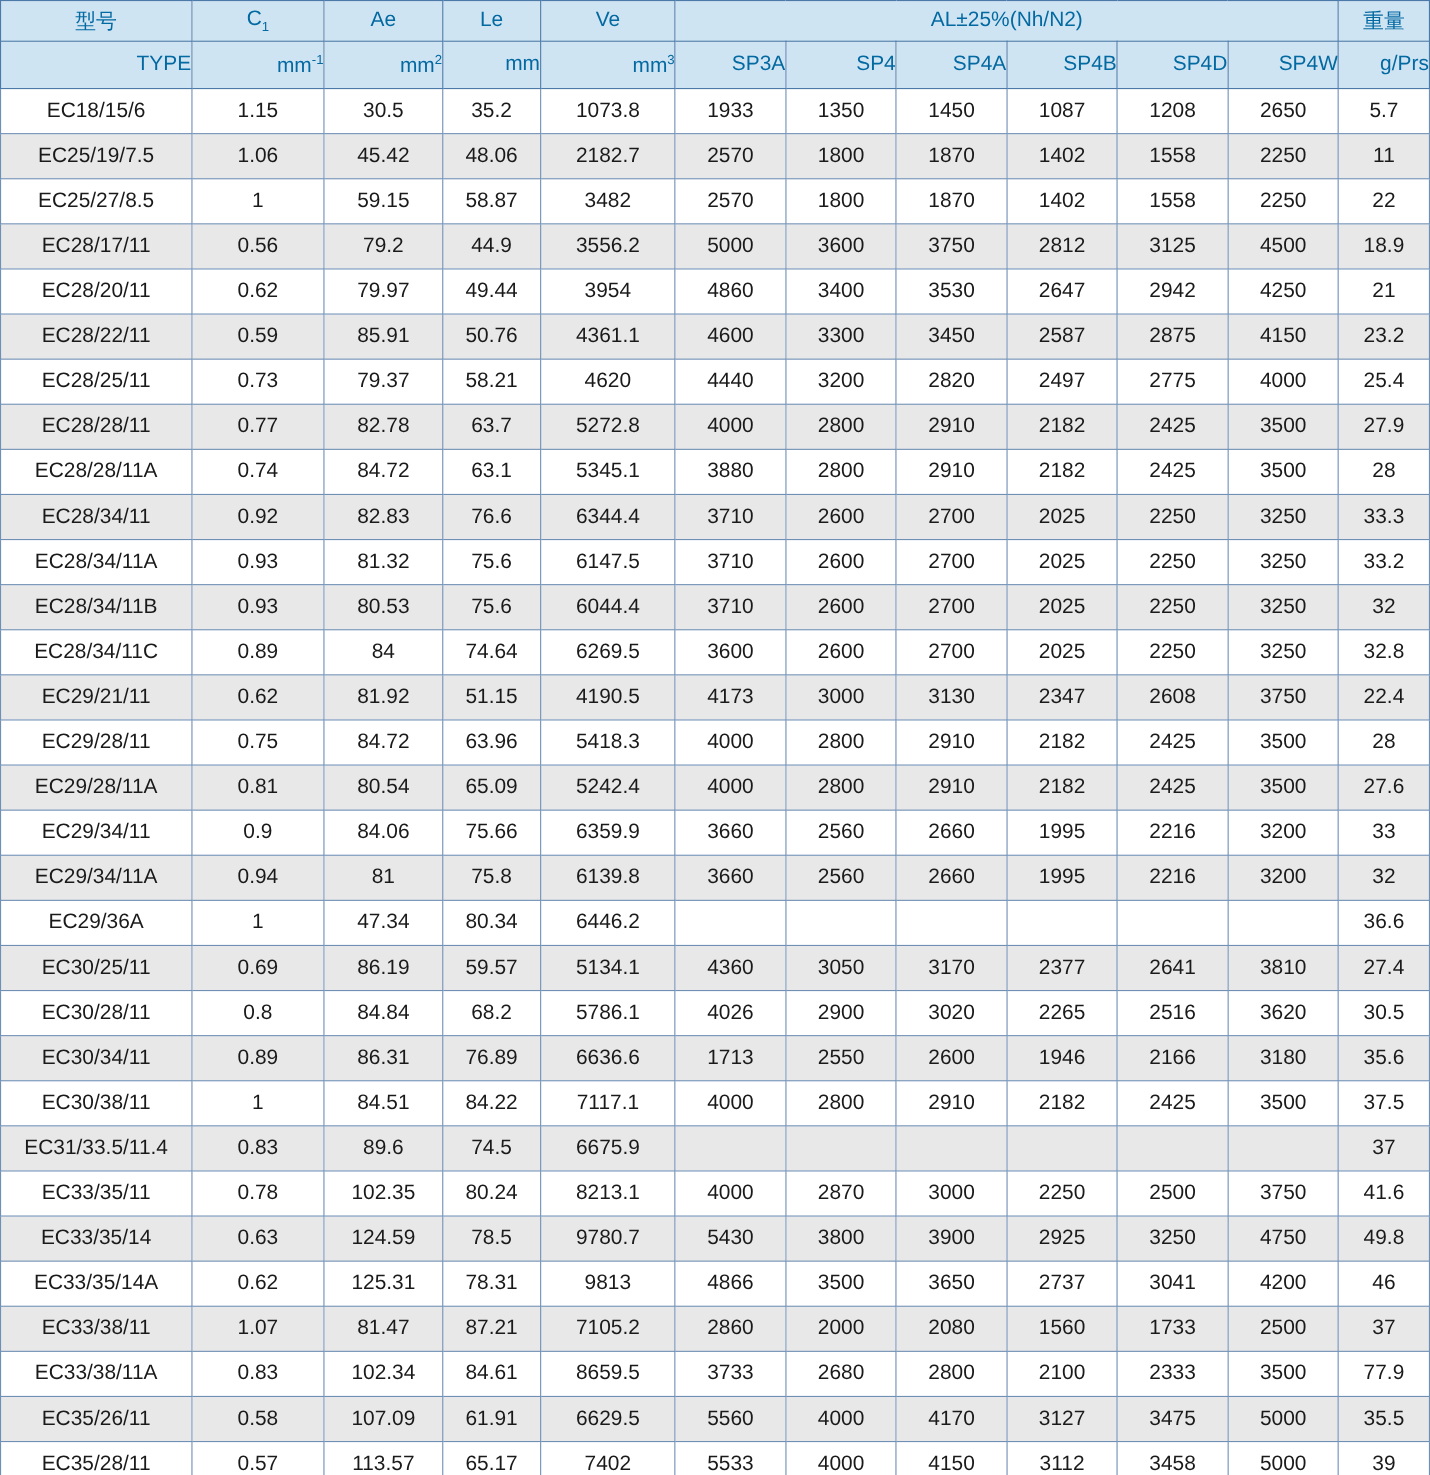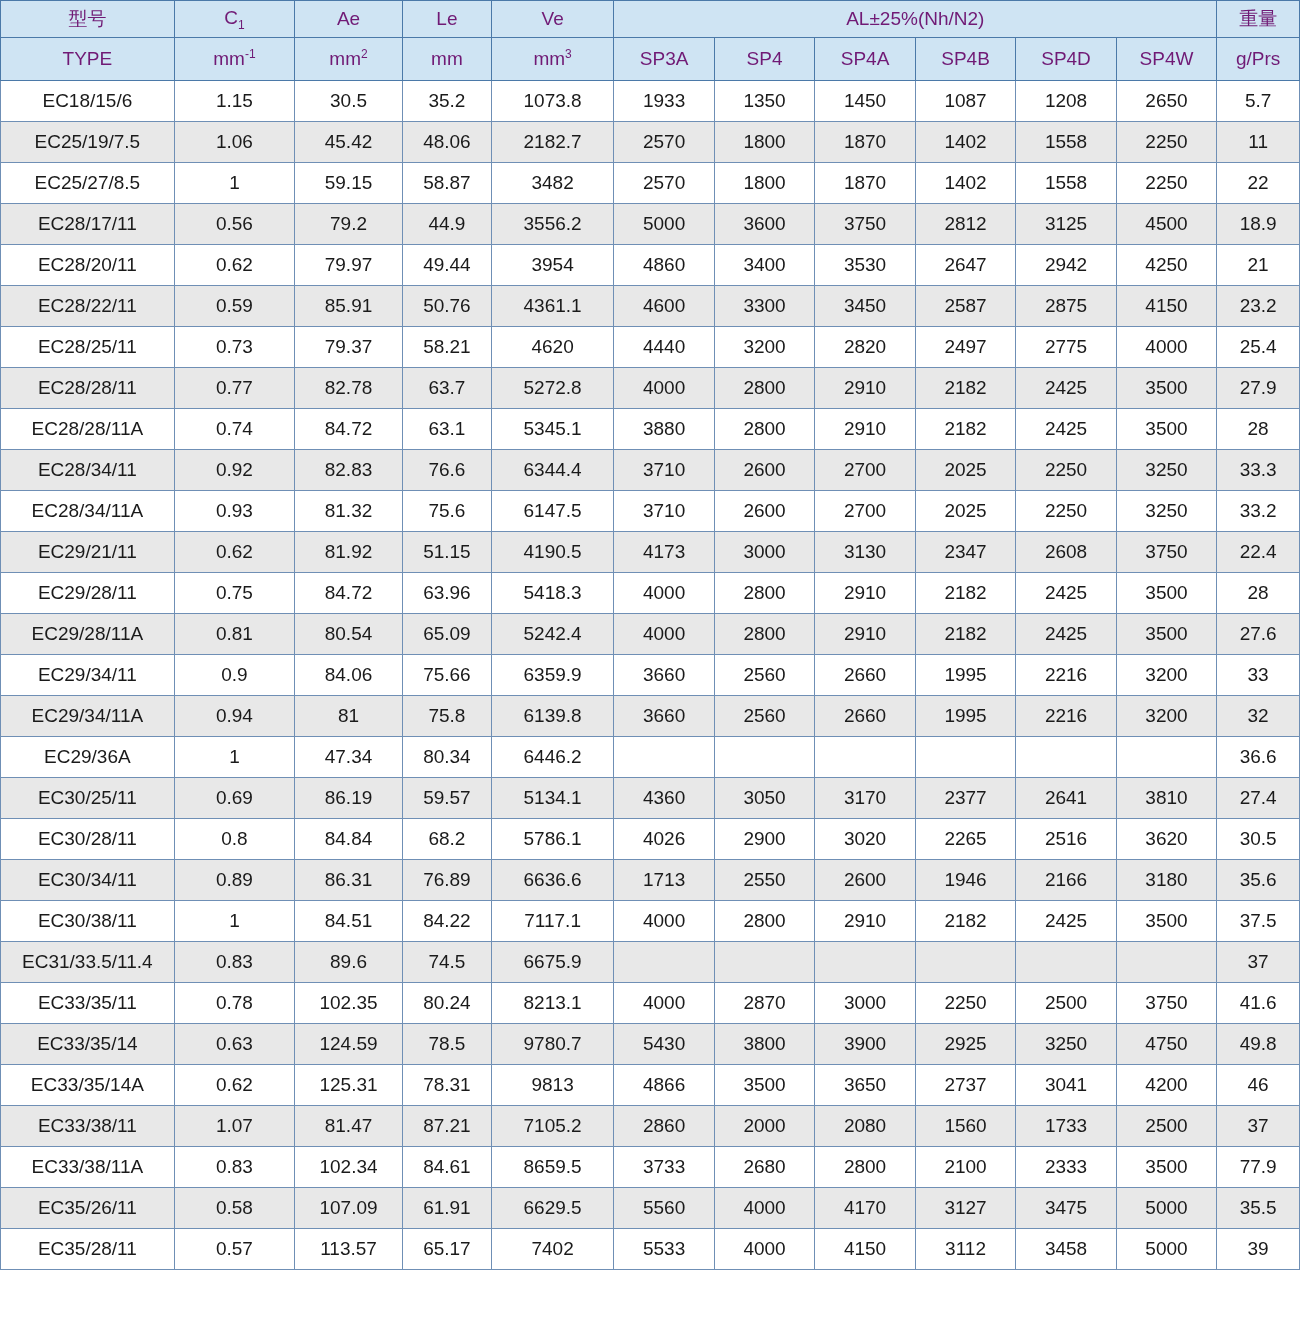--- a/index.html
+++ b/index.html
@@ -22,29 +22,30 @@
     vertical-align: middle;
     font-size: 19px;
     color: #1a1a1a;
     padding: 0;
     height: 40px;
     white-space: nowrap;
     overflow: hidden;
   }
   #spec-table thead th {
     background: #cfe4f3;
-    color: #701a75;
+    color: #0369a1;
     font-weight: normal;
     border-color: #4b79a8;
   }
   #spec-table thead tr.head-row1 th {
     height: 36px;
   }
   #spec-table thead tr.head-row2 th {
     height: 42px;
+    text-align: right;
   }
   #spec-table tbody tr.odd td {
     background: #ffffff;
   }
   #spec-table tbody tr.even td {
     background: #e8e8e8;
   }
   .sup {
     font-size: 12px;
     vertical-align: super;
@@ -253,20 +254,48 @@
         <td>6147.5</td>
         <td>3710</td>
         <td>2600</td>
         <td>2700</td>
         <td>2025</td>
         <td>2250</td>
         <td>3250</td>
         <td>33.2</td>
       </tr>
       <tr class="even">
+        <td>EC28/34/11B</td>
+        <td>0.93</td>
+        <td>80.53</td>
+        <td>75.6</td>
+        <td>6044.4</td>
+        <td>3710</td>
+        <td>2600</td>
+        <td>2700</td>
+        <td>2025</td>
+        <td>2250</td>
+        <td>3250</td>
+        <td>32</td>
+      </tr>
+      <tr class="odd">
+        <td>EC28/34/11C</td>
+        <td>0.89</td>
+        <td>84</td>
+        <td>74.64</td>
+        <td>6269.5</td>
+        <td>3600</td>
+        <td>2600</td>
+        <td>2700</td>
+        <td>2025</td>
+        <td>2250</td>
+        <td>3250</td>
+        <td>32.8</td>
+      </tr>
+      <tr class="even">
         <td>EC29/21/11</td>
         <td>0.62</td>
         <td>81.92</td>
         <td>51.15</td>
         <td>4190.5</td>
         <td>4173</td>
         <td>3000</td>
         <td>3130</td>
         <td>2347</td>
         <td>2608</td>

